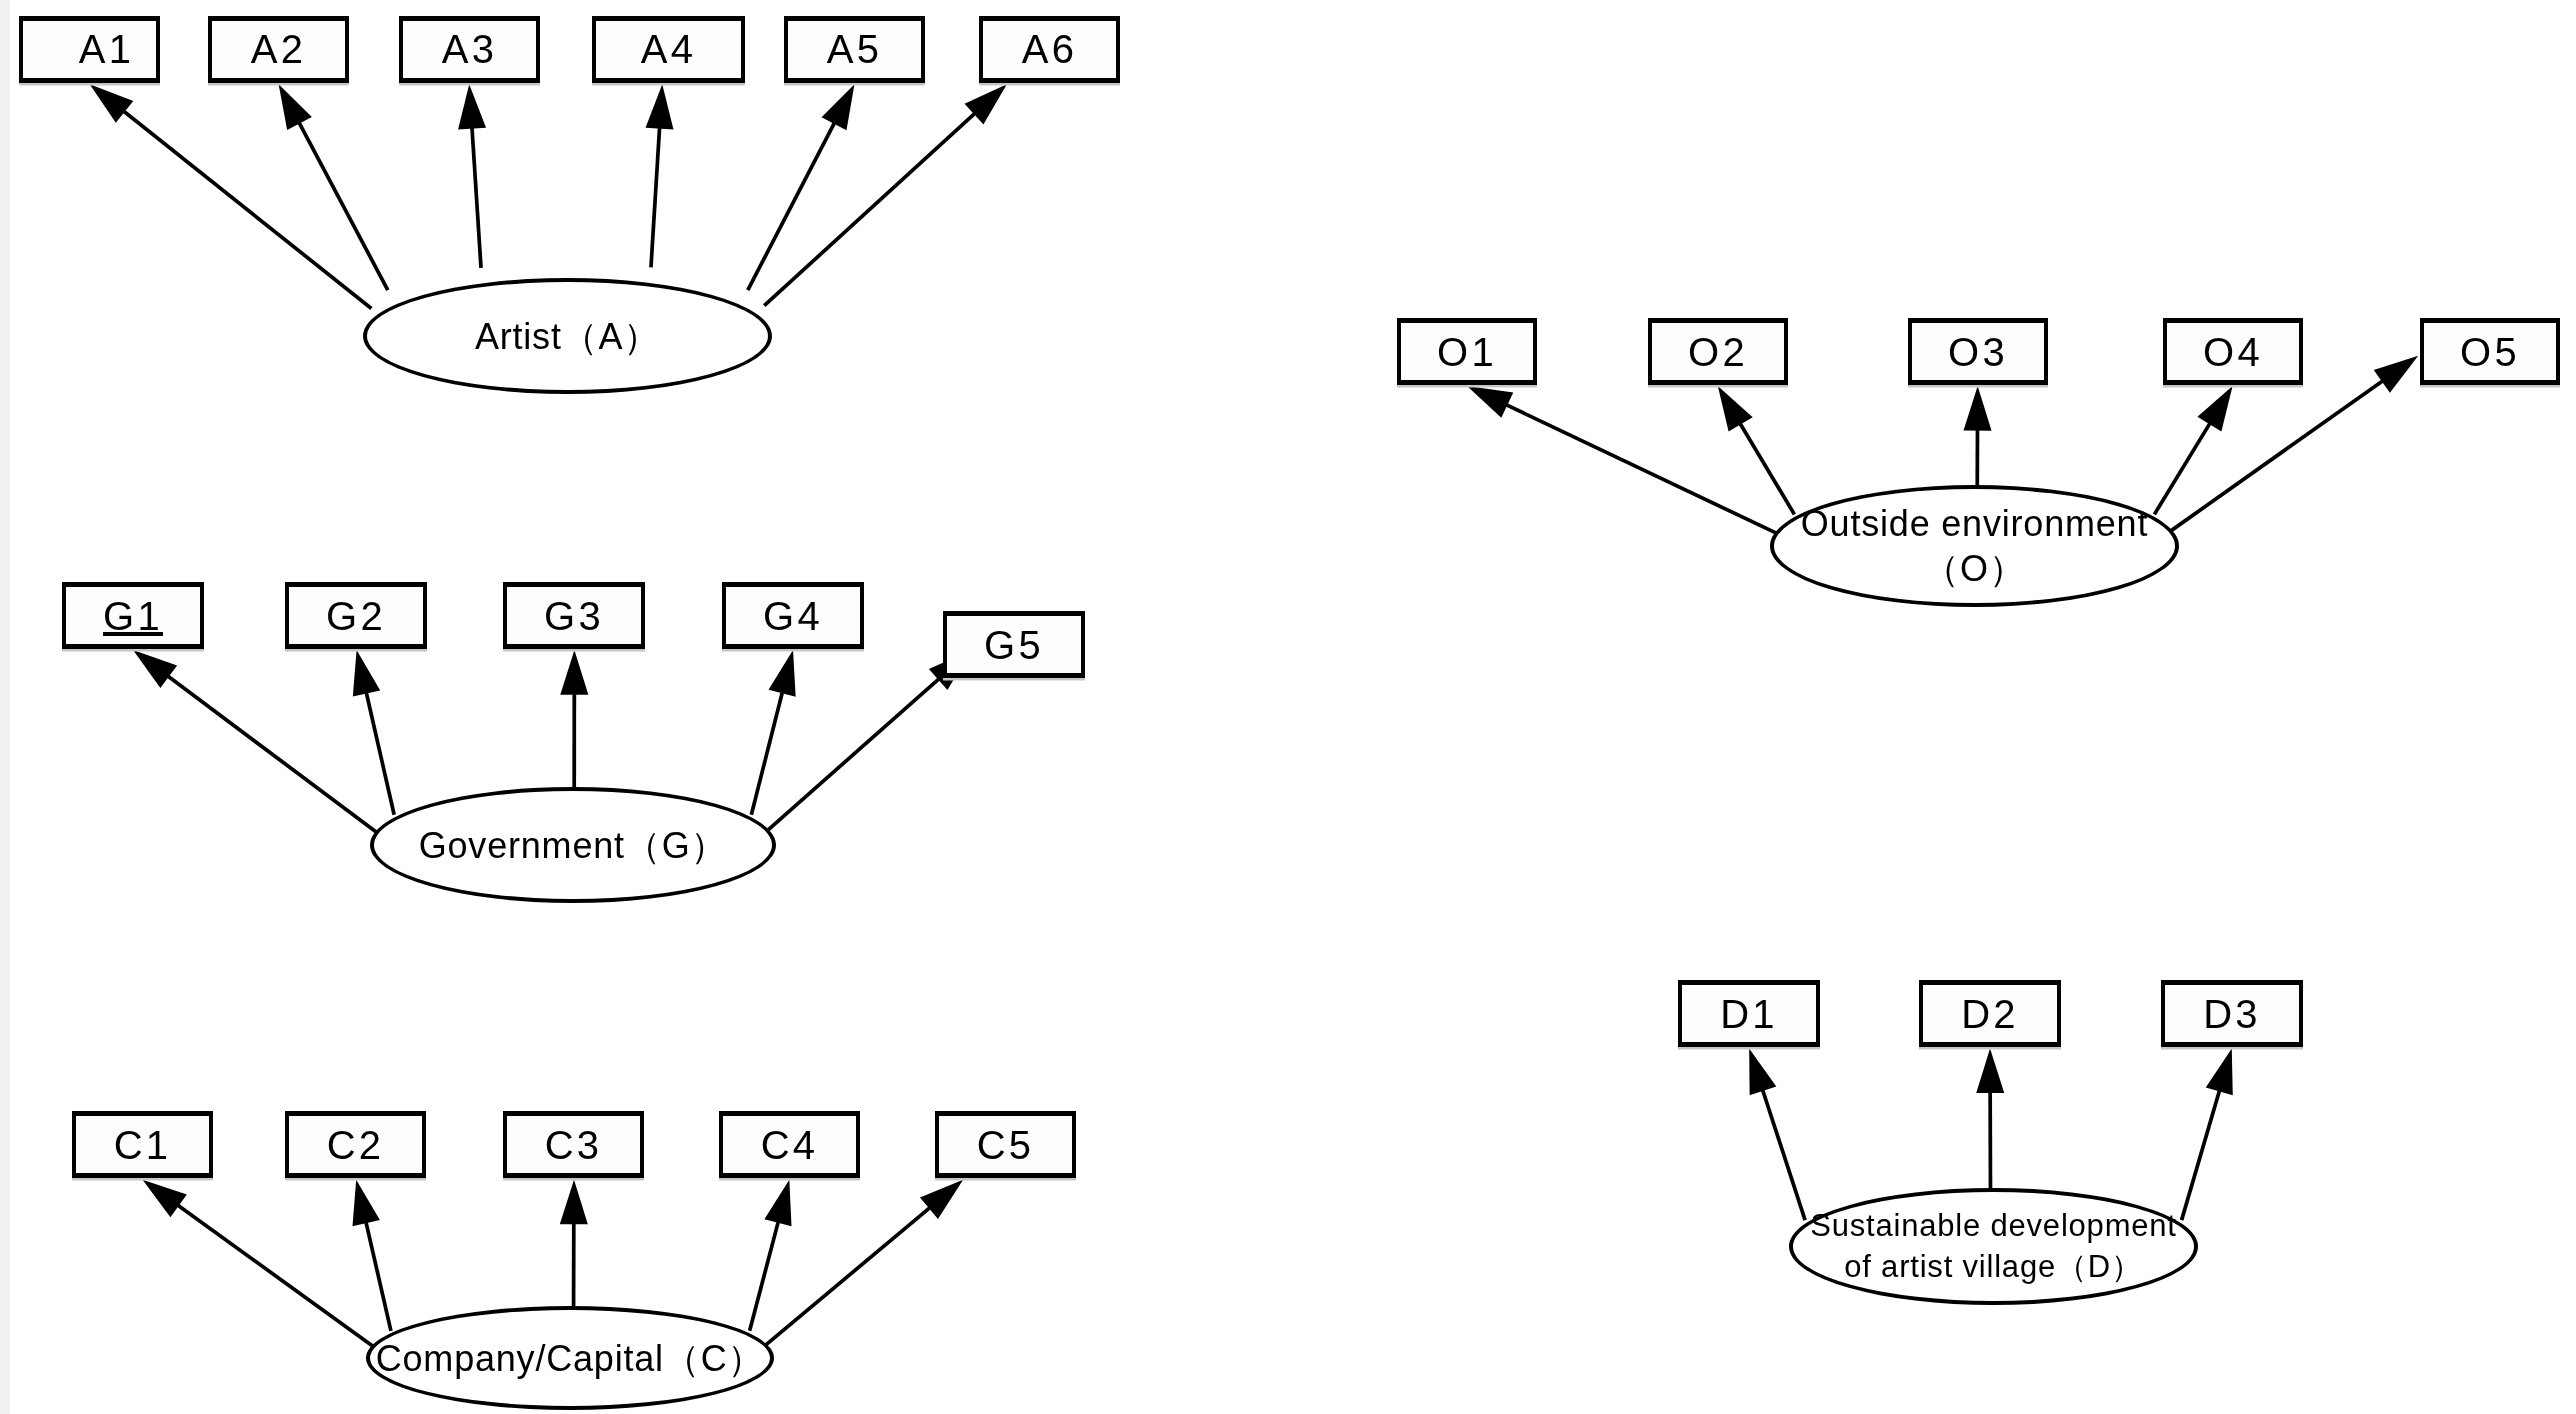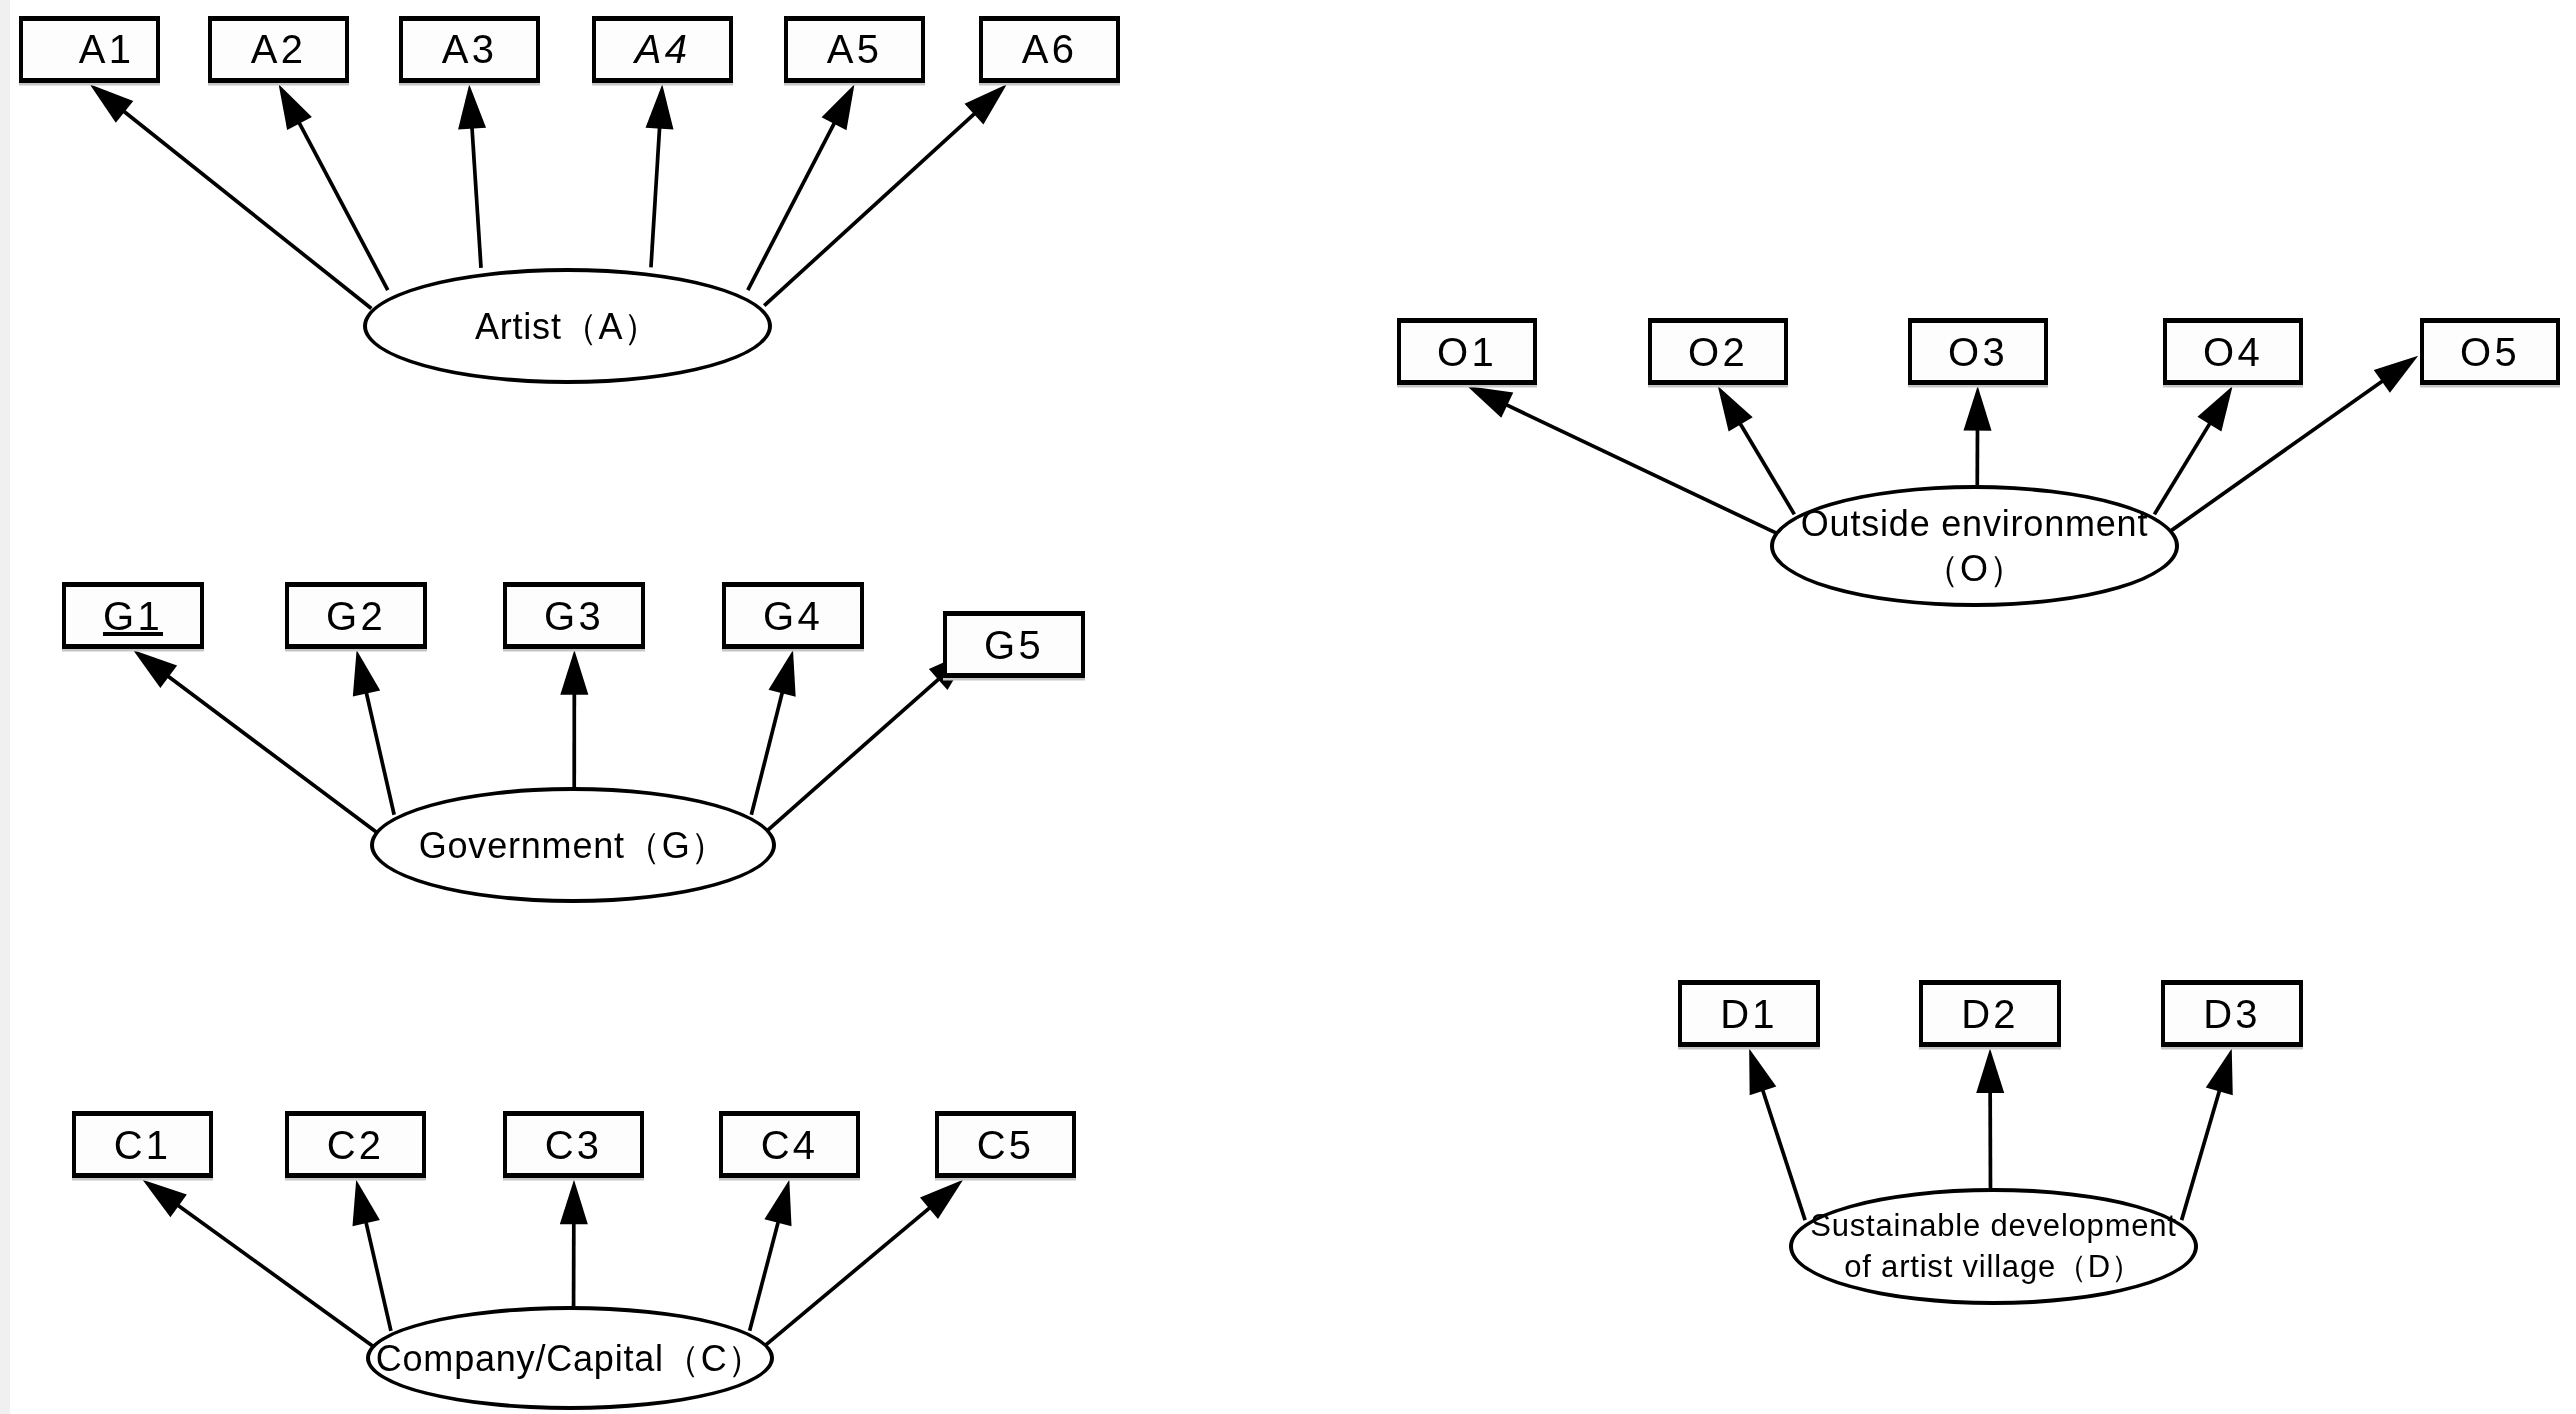--- a/index.html
+++ b/index.html
@@ -122,24 +122,24 @@
       <polygon points="2120.0,1271.0 2152.9,1317.1 2120.6,1327.6" fill="#000000"></polygon>
       <line x1="2412.5" y1="1440.0" x2="2412.1" y2="1315.0" stroke="#000000" stroke-width="4.5"></line>
       <polygon points="2412.0,1271.0 2429.2,1325.0 2395.2,1325.0" fill="#000000"></polygon>
       <line x1="2644.2" y1="1479.0" x2="2692.7" y2="1313.2" stroke="#000000" stroke-width="4.5"></line>
       <polygon points="2705.0,1271.0 2706.2,1327.6 2673.5,1318.1" fill="#000000"></polygon>
     </svg>
 <section>
       <div class="box" style="left: 19px; top: 15.7px; width: 141px; padding-left: 34px;">A1</div>
       <div class="box" style="left: 208px; top: 15.7px; width: 141px;">A2</div>
       <div class="box" style="left: 399px; top: 15.7px; width: 141px;">A3</div>
-      <div class="box" style="left: 592px; top: 15.7px; width: 141px; font-style: italic;">A4</div>
+      <div class="box" style="left: 592px; top: 15.7px; width: 153px;">A4</div>
       <div class="box" style="left: 784px; top: 15.7px; width: 141px;">A5</div>
       <div class="box" style="left: 979px; top: 15.7px; width: 141px;">A6</div>
-      <div class="ellipse" style="left: 363px; top: 268px; width: 409px; height: 116px;">
+      <div class="ellipse" style="left: 363px; top: 278px; width: 409px; height: 116px;">
         <span class="ellipse-label">Artist（A）</span>
       </div>
     </section>
     <section>
       <div class="box" style="left: 62px; top: 582px; width: 142px; text-decoration: underline;">G1</div>
       <div class="box" style="left: 285px; top: 582px; width: 142px;">G2</div>
       <div class="box" style="left: 503px; top: 582px; width: 142px;">G3</div>
       <div class="box" style="left: 722px; top: 582px; width: 142px;">G4</div>
       <div class="box" style="left: 943px; top: 582px; width: 142px; margin-top: 29px;">G5</div>
       <div class="ellipse" style="left: 370px; top: 787px; width: 406px; height: 116px;">

